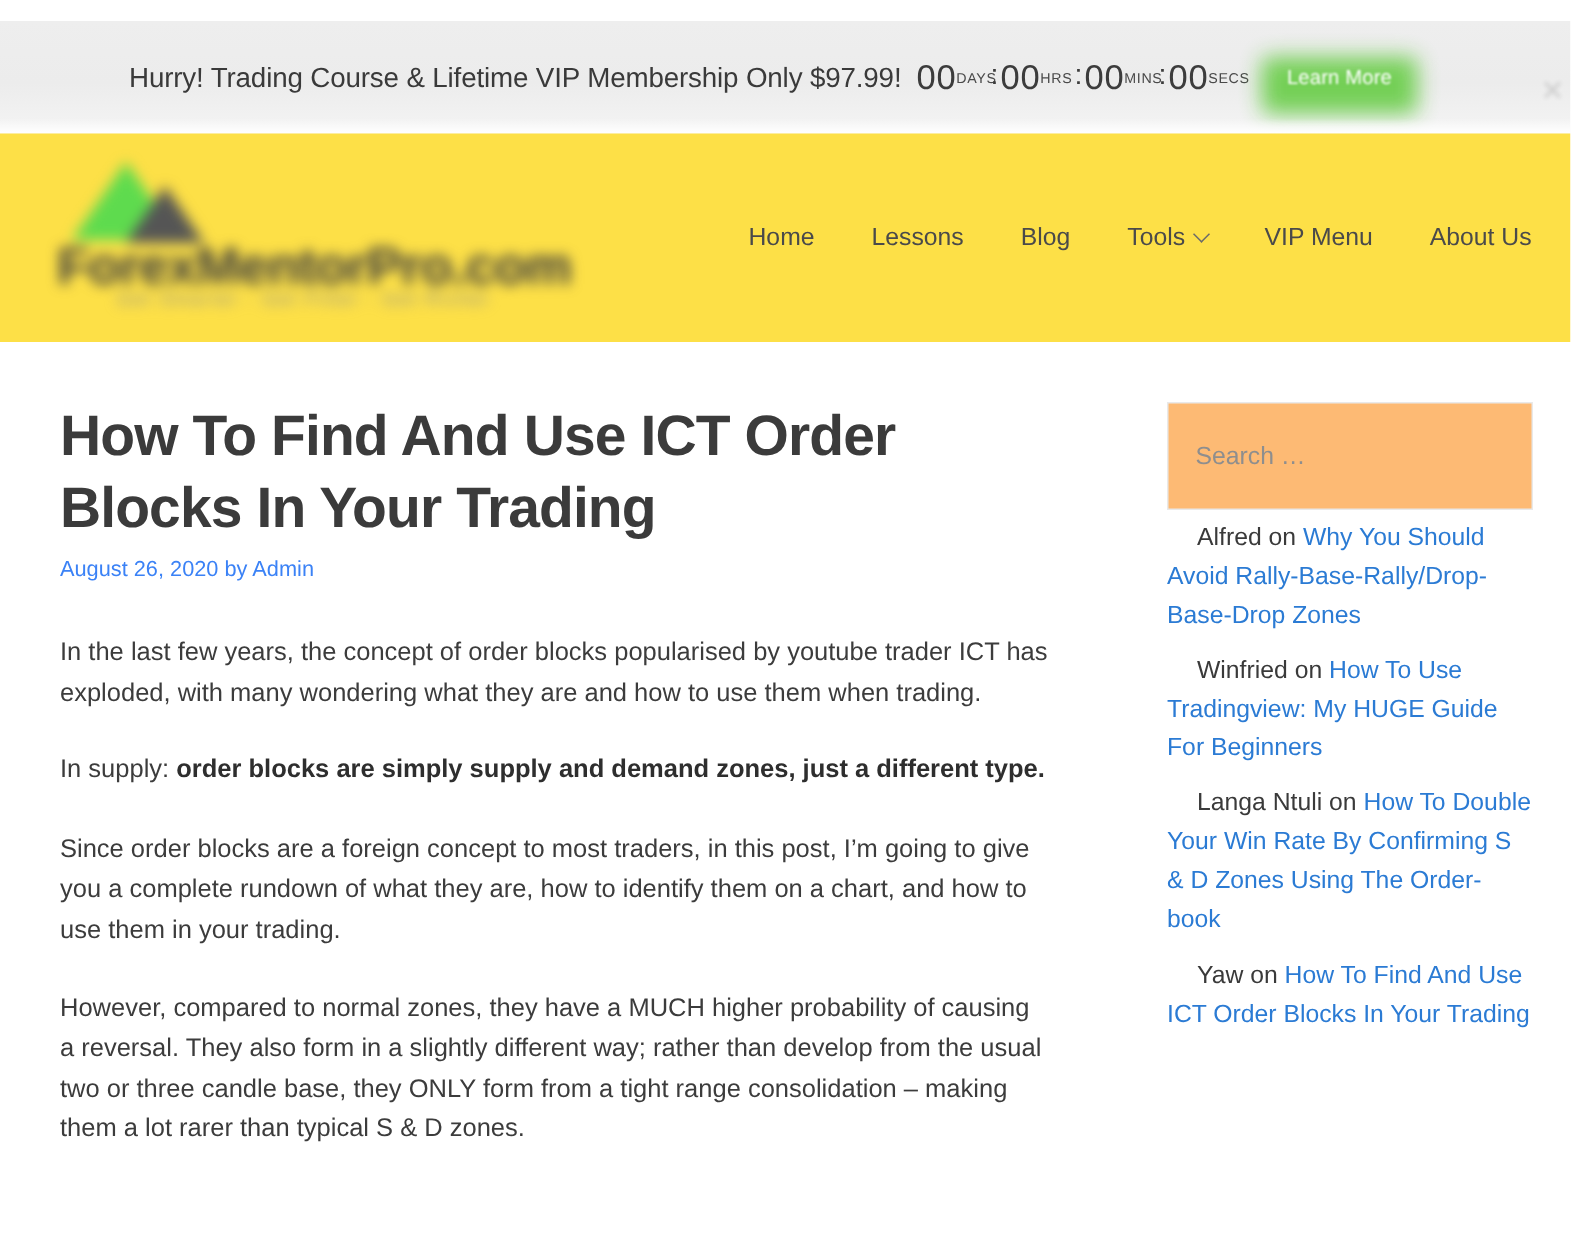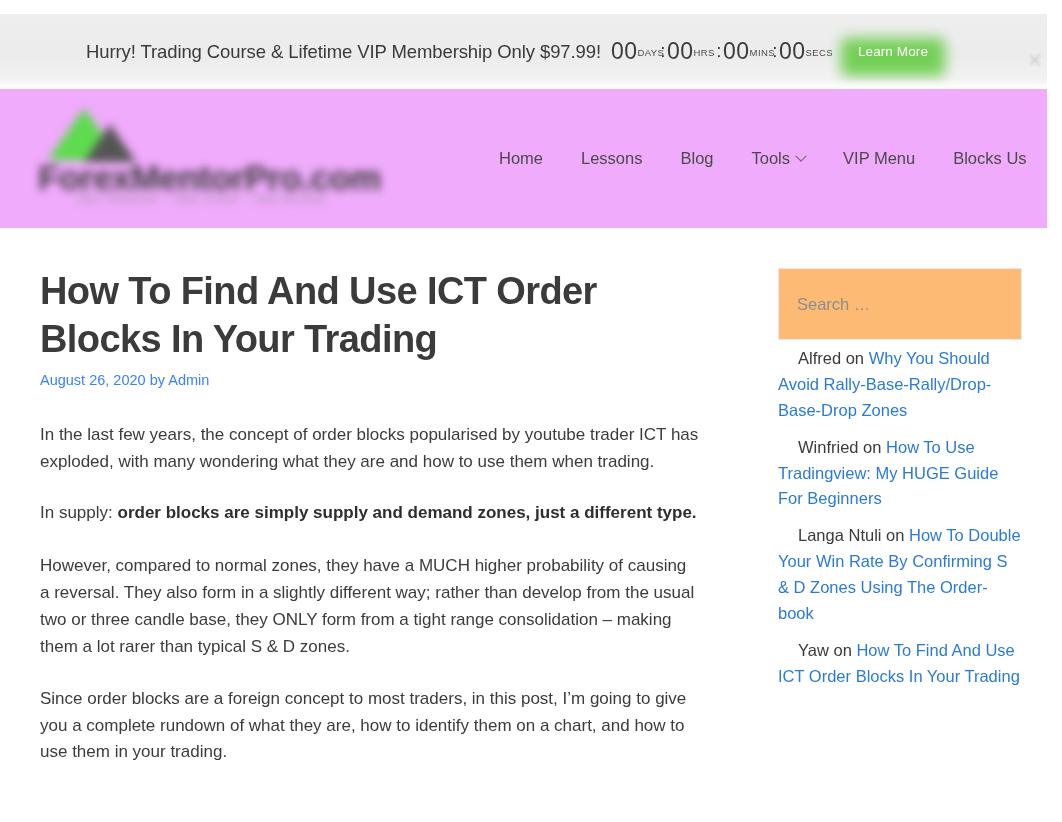--- a/index.html
+++ b/index.html
@@ -126,21 +126,21 @@
   #banner-close::before { transform: rotate(45deg); }
   #banner-close::after  { transform: rotate(-45deg); }
 
   
   #site-header {
     position: absolute;
     left: 0;
     top: 89px;
     width: 1047px;
     height: 139px;
-    background: #f0abfc;
+    background: #fde047;
     display: flex;
     align-items: center;
   }
 
   #site-logo {
     position: absolute;
     left: 38px;
     top: 17px;
     width: 380px;
     height: 104px;
@@ -375,41 +375,41 @@
       <span>Blog</span>
     </div>
     <div class="nav-item">
       <span>Tools</span>
       <span class="chev"></span>
     </div>
     <div class="nav-item">
       <span>VIP Menu</span>
     </div>
     <div class="nav-item">
-      <span>Blocks Us</span>
+      <span>About Us</span>
     </div>
   </nav>
 </header>
 
 <main id="content-area">
 
   <article id="article">
     <h1 id="article-title">How To Find And Use ICT Order Blocks In Your Trading</h1>
 
     <div id="article-meta">
       <span>August 26, 2020</span>
       <span>by</span>
       <span>Admin</span>
     </div>
 
     <div class="post-body">
       <p>In the last few years, the concept of order blocks popularised by youtube trader ICT has exploded, with many wondering what they are and how to use them when trading.</p>
       <p class="tight"><span>In supply: </span><strong>order blocks are simply supply and demand zones, just a different type.</strong></p>
+      <p>Since order blocks are a foreign concept to most traders, in this post, I’m going to give you a complete rundown of what they are, how to identify them on a chart, and how to use them in your trading.</p>
       <p>However, compared to normal zones, they have a MUCH higher probability of causing a reversal. They also form in a slightly different way; rather than develop from the usual two or three candle base, they ONLY form from a tight range consolidation – making them a lot rarer than typical S &amp; D zones.</p>
-      <p>Since order blocks are a foreign concept to most traders, in this post, I’m going to give you a complete rundown of what they are, how to identify them on a chart, and how to use them in your trading.</p>
     </div>
   </article>
 
   <aside id="sidebar">
     <form id="search-form">
       <input id="search-input" type="text" placeholder="Search …" style="">
     </form>
 
 
     <ul id="recent-comments-list">

